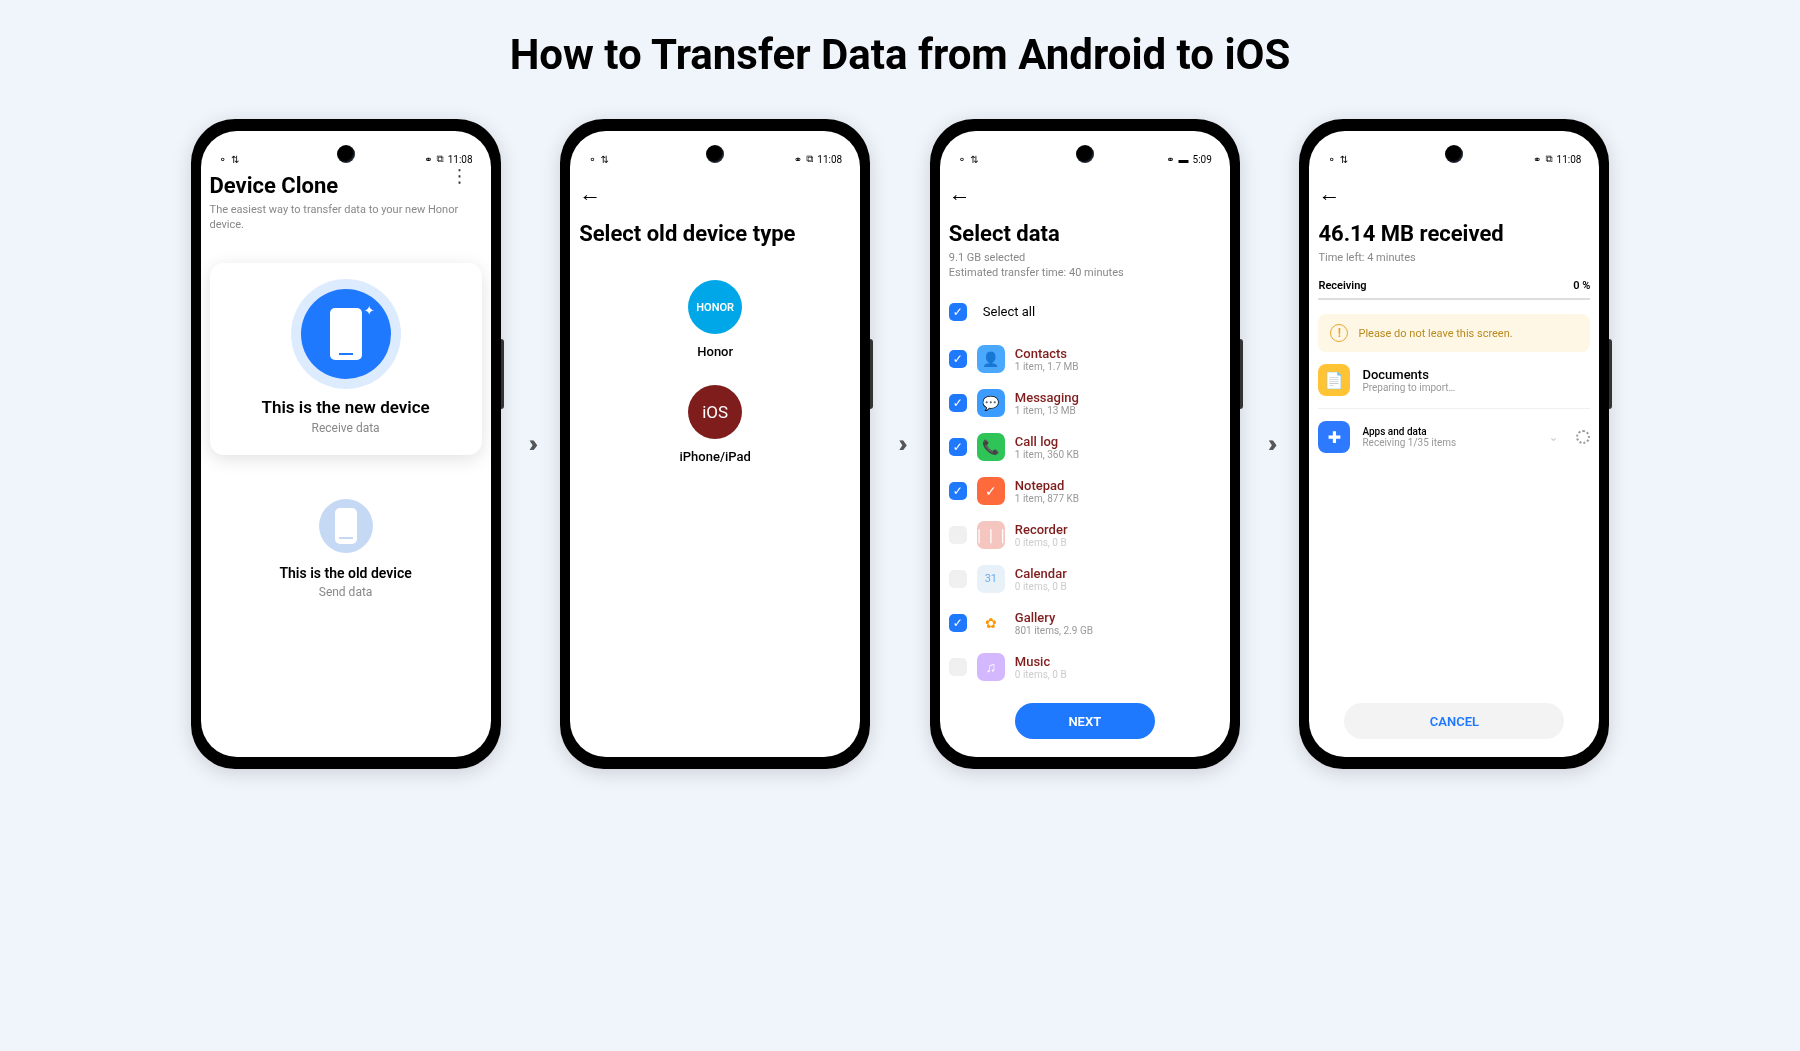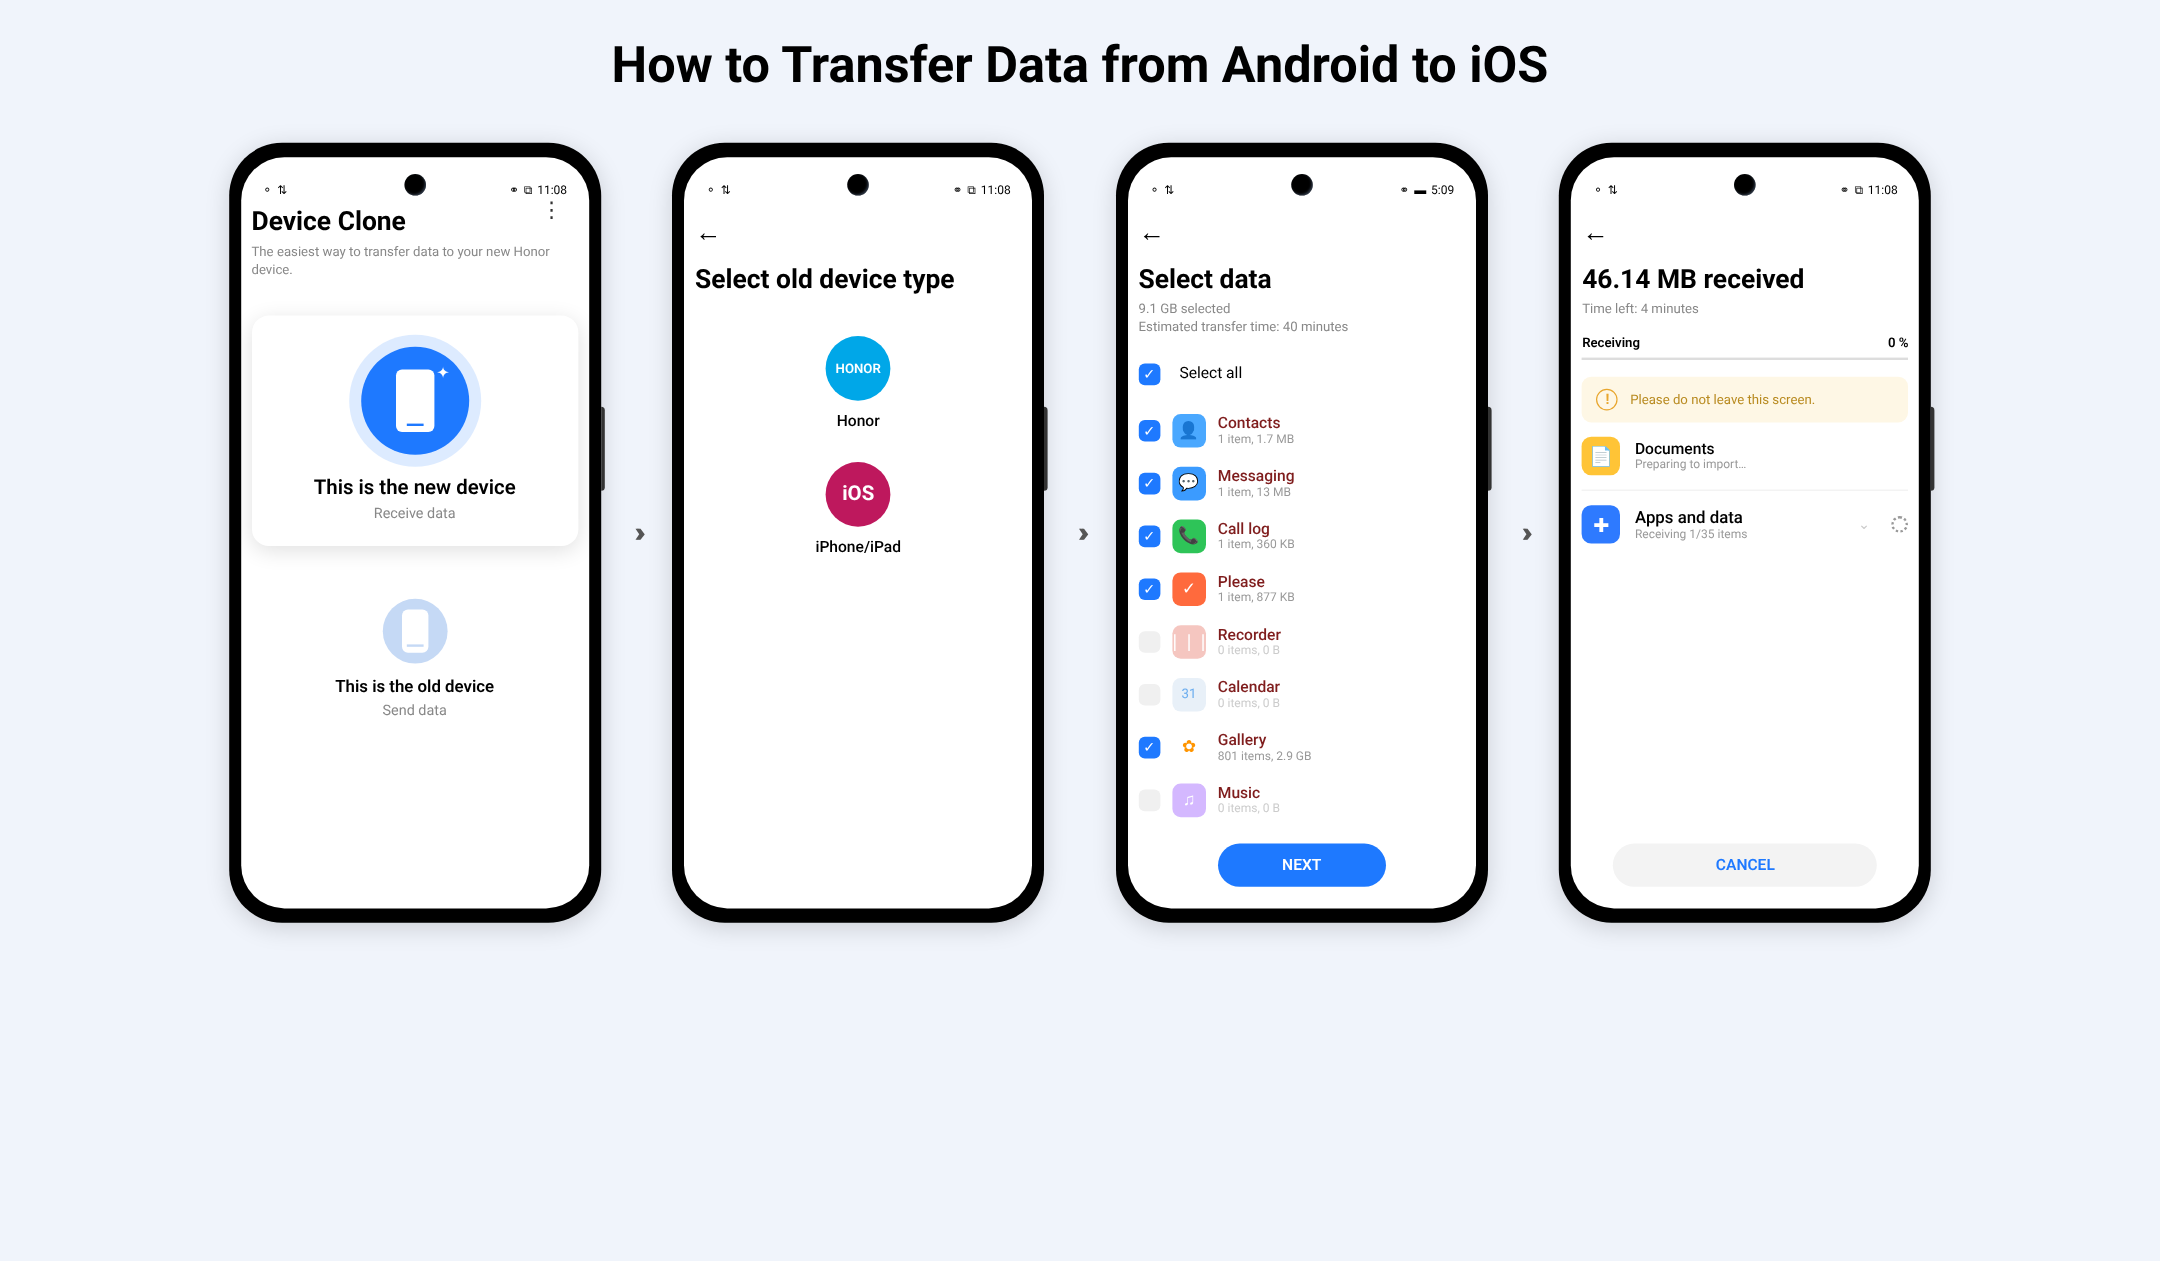--- a/index.html
+++ b/index.html
@@ -27,21 +27,21 @@
 .phone-icon::after{content:"";position:absolute;bottom:5px;left:50%;transform:translateX(-50%);width:14px;height:2px;background:#1e79ff;}
 .phone-icon.light::after{background:#c5d9f5;}
 .spark{position:absolute;top:14px;right:16px;color:#fff;font-size:13px;}
 .card-title{font-size:17px;font-weight:600;color:#000;margin-bottom:4px;}
 .card-sub{font-size:12px;color:#888;}
 .old-card{text-align:center;margin-top:44px;}
 .device-type{text-align:center;margin:26px 0;}
 .dt-circle{width:54px;height:54px;border-radius:50%;margin:0 auto 10px;display:flex;align-items:center;justify-content:center;color:#fff;font-size:11px;font-weight:600;}
 .dt-honor{background:#00a7e8;}
 .dt-android{background:#8bc926;}
-.dt-ios{background:#be185d;font-size:17px;font-weight:700;}
+.dt-ios{background:#7f1d1d;font-size:17px;font-weight:400;}
 .dt-label{font-size:13px;color:#000;font-weight:500;}
 .data-list{margin-top:12px;}
 .selectall{display:flex;align-items:center;gap:16px;padding:10px 0 16px;}
 .row{display:flex;align-items:center;gap:10px;padding:8px 0;}
 .chk{width:18px;height:18px;border-radius:5px;background:#1e79ff;display:flex;align-items:center;justify-content:center;color:#fff;font-size:12px;flex-shrink:0;}
 .chk.off{background:#f0f0f0;color:transparent;}
 .app-icon{width:28px;height:28px;border-radius:7px;display:flex;align-items:center;justify-content:center;color:#fff;font-size:14px;flex-shrink:0;}
 .row-text{flex:1;}
 .row-title{font-size:13px;color:#7f1d1d;font-weight:500;}
 .row-title.dim{color:#7f1d1d;}
@@ -183,21 +183,21 @@
     <div class="app-icon" style="background:#2ec458;color:#fff;font-size:14px;">📞</div>
     <div class="row-text">
       <div class="row-title ">Call log</div>
       <div class="row-sub ">1 item, 360 KB</div>
     </div>
               </div>
               <div class="row">
                 <div class="chk ">✓</div>
     <div class="app-icon" style="background:#ff6a3d;color:#fff;font-size:14px;">✓</div>
     <div class="row-text">
-      <div class="row-title ">Please</div>
+      <div class="row-title ">Notepad</div>
       <div class="row-sub ">1 item, 877 KB</div>
     </div>
               </div>
               <div class="row">
                 <div class="chk off">✓</div>
     <div class="app-icon" style="background:#f5c6c0;color:#fff;font-size:14px;">❘❘❘</div>
     <div class="row-text">
       <div class="row-title dim">Recorder</div>
       <div class="row-sub dim">0 items, 0 B</div>
     </div>
@@ -265,21 +265,21 @@
       <div class="recv-item">
         <div class="recv-icon" style="background:#ffc436;">📄</div>
         <div style="flex:1;">
           <div style="font-size:13px;font-weight:500;">Documents</div>
           <div style="font-size:10px;color:#999;">Preparing to import…</div>
         </div>
       </div>
       <div class="recv-item" style="border:none;">
         <div class="recv-icon" style="background:#2e7aff;">✚</div>
         <div style="flex:1;">
-          <div style="font-size:14px;font-weight:500;">Apps and data</div>
+          <div style="font-size:10px;font-weight:500;">Apps and data</div>
           <div style="font-size:10px;color:#999;">Receiving 1/35 items</div>
         </div>
         <span class="chevron">⌄</span>
         <div class="spinner"></div>
       </div>
     </div>
     <button class="cancel-btn">CANCEL</button>
   </div>
 </div>
 

